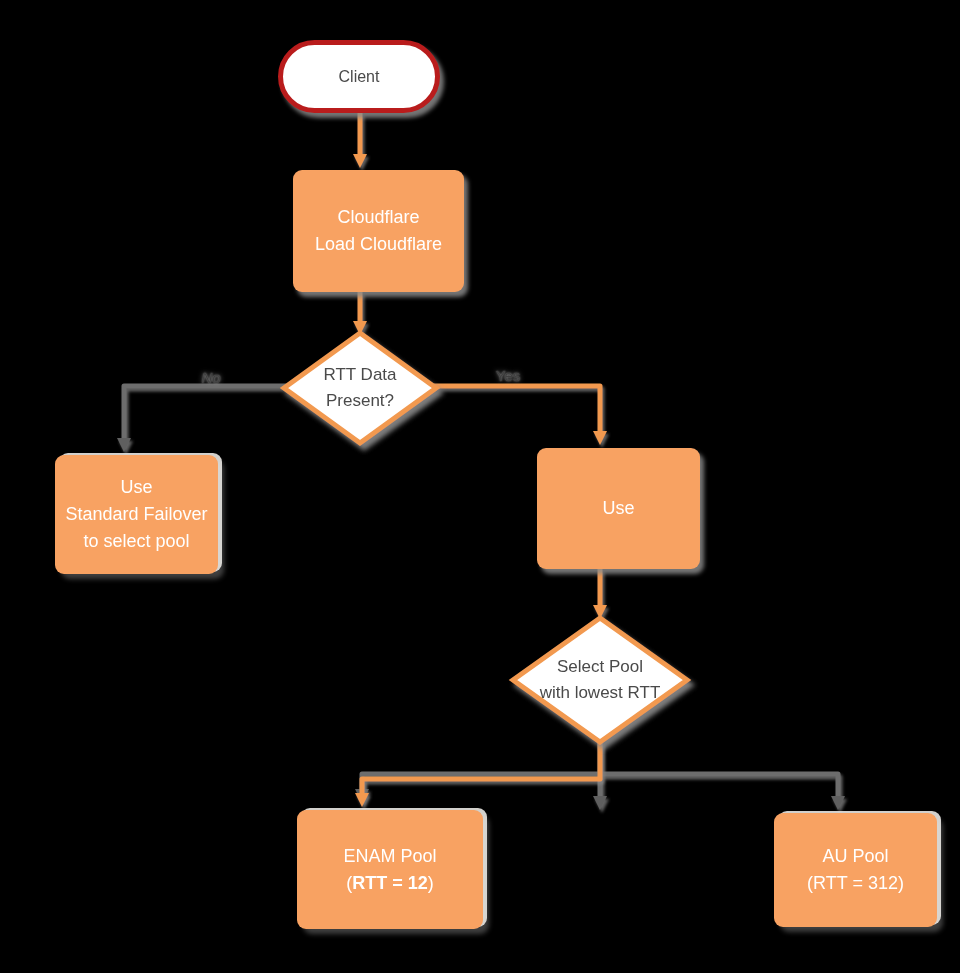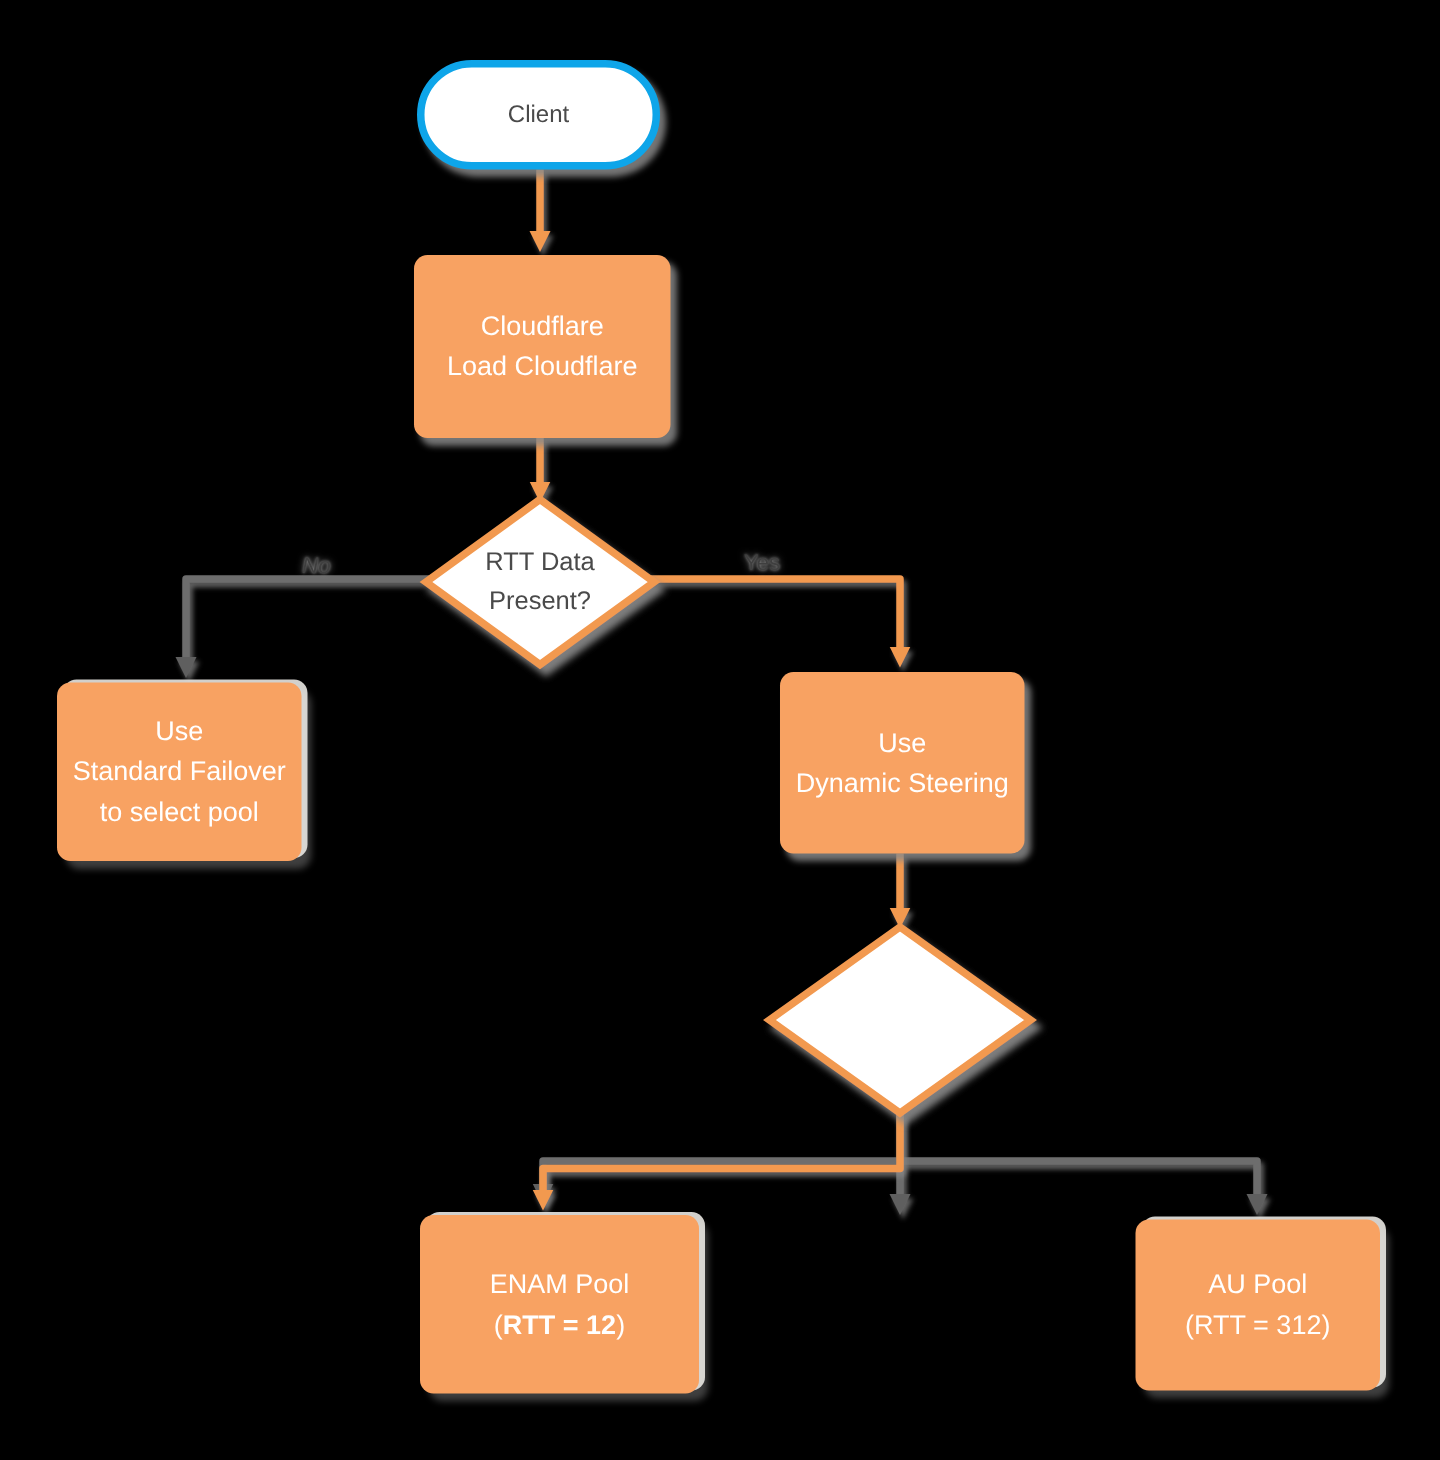--- a/index.html
+++ b/index.html
@@ -27,32 +27,33 @@
     box-sizing: border-box;
     display: flex;
     flex-direction: column;
     align-items: center;
     justify-content: center;
     text-align: center;
     z-index: 2;
   }
   .stadium {
     background: #ffffff;
-    border: 5px solid #0ea5e9;
+    border: 5px solid #b91c1c;
     border-radius: 40px;
     color: #4a4a4a;
     font-size: 16px;
     box-shadow: 4px 5px 4px rgba(138,138,138,0.85);
   }
   .orange-box {
     background: #F8A262;
     border-radius: 9px;
     color: #ffffff;
     font-size: 18px;
     line-height: 27px;
+    margin-left: 17px;
   }
   .shadow-gray {
     box-shadow: 4px 5px 4px rgba(138,138,138,0.85);
   }
   .shadow-light {
     box-shadow: 4px -2px 0 rgba(233,231,226,0.9), 6px 5px 5px rgba(140,140,140,0.45);
   }
   .diamond-text {
     position: absolute;
     z-index: 2;
@@ -135,23 +136,26 @@
   <div class="edge-label" style="left:486px; top:367px; width:44px;">Yes</div>
 
   <div class="node orange-box shadow-light" style="left:38px; top:455px; width:163px; height:119px;">
     <div>Use</div>
     <div>Standard Failover</div>
     <div>to select pool</div>
   </div>
 
   <div class="node orange-box shadow-gray" style="left:520px; top:448px; width:163px; height:121px;">
     <div>Use</div>
-    <div>Dynamic Steering</div>
   </div>
 
+  <div class="diamond-text" style="left:512px; top:652px; width:176px; height:56px;">
+    <div>Select Pool</div>
+    <div>with lowest RTT</div>
+  </div>
 
   <div class="node orange-box shadow-light" style="left:280px; top:810px; width:186px; height:119px;">
     <div>ENAM Pool</div>
     <div>
       <span>(</span><span class="bold">RTT = 12</span><span>)</span>
     </div>
   </div>
 
 
   <div class="node orange-box shadow-light" style="left:757px; top:813px; width:163px; height:114px;">

